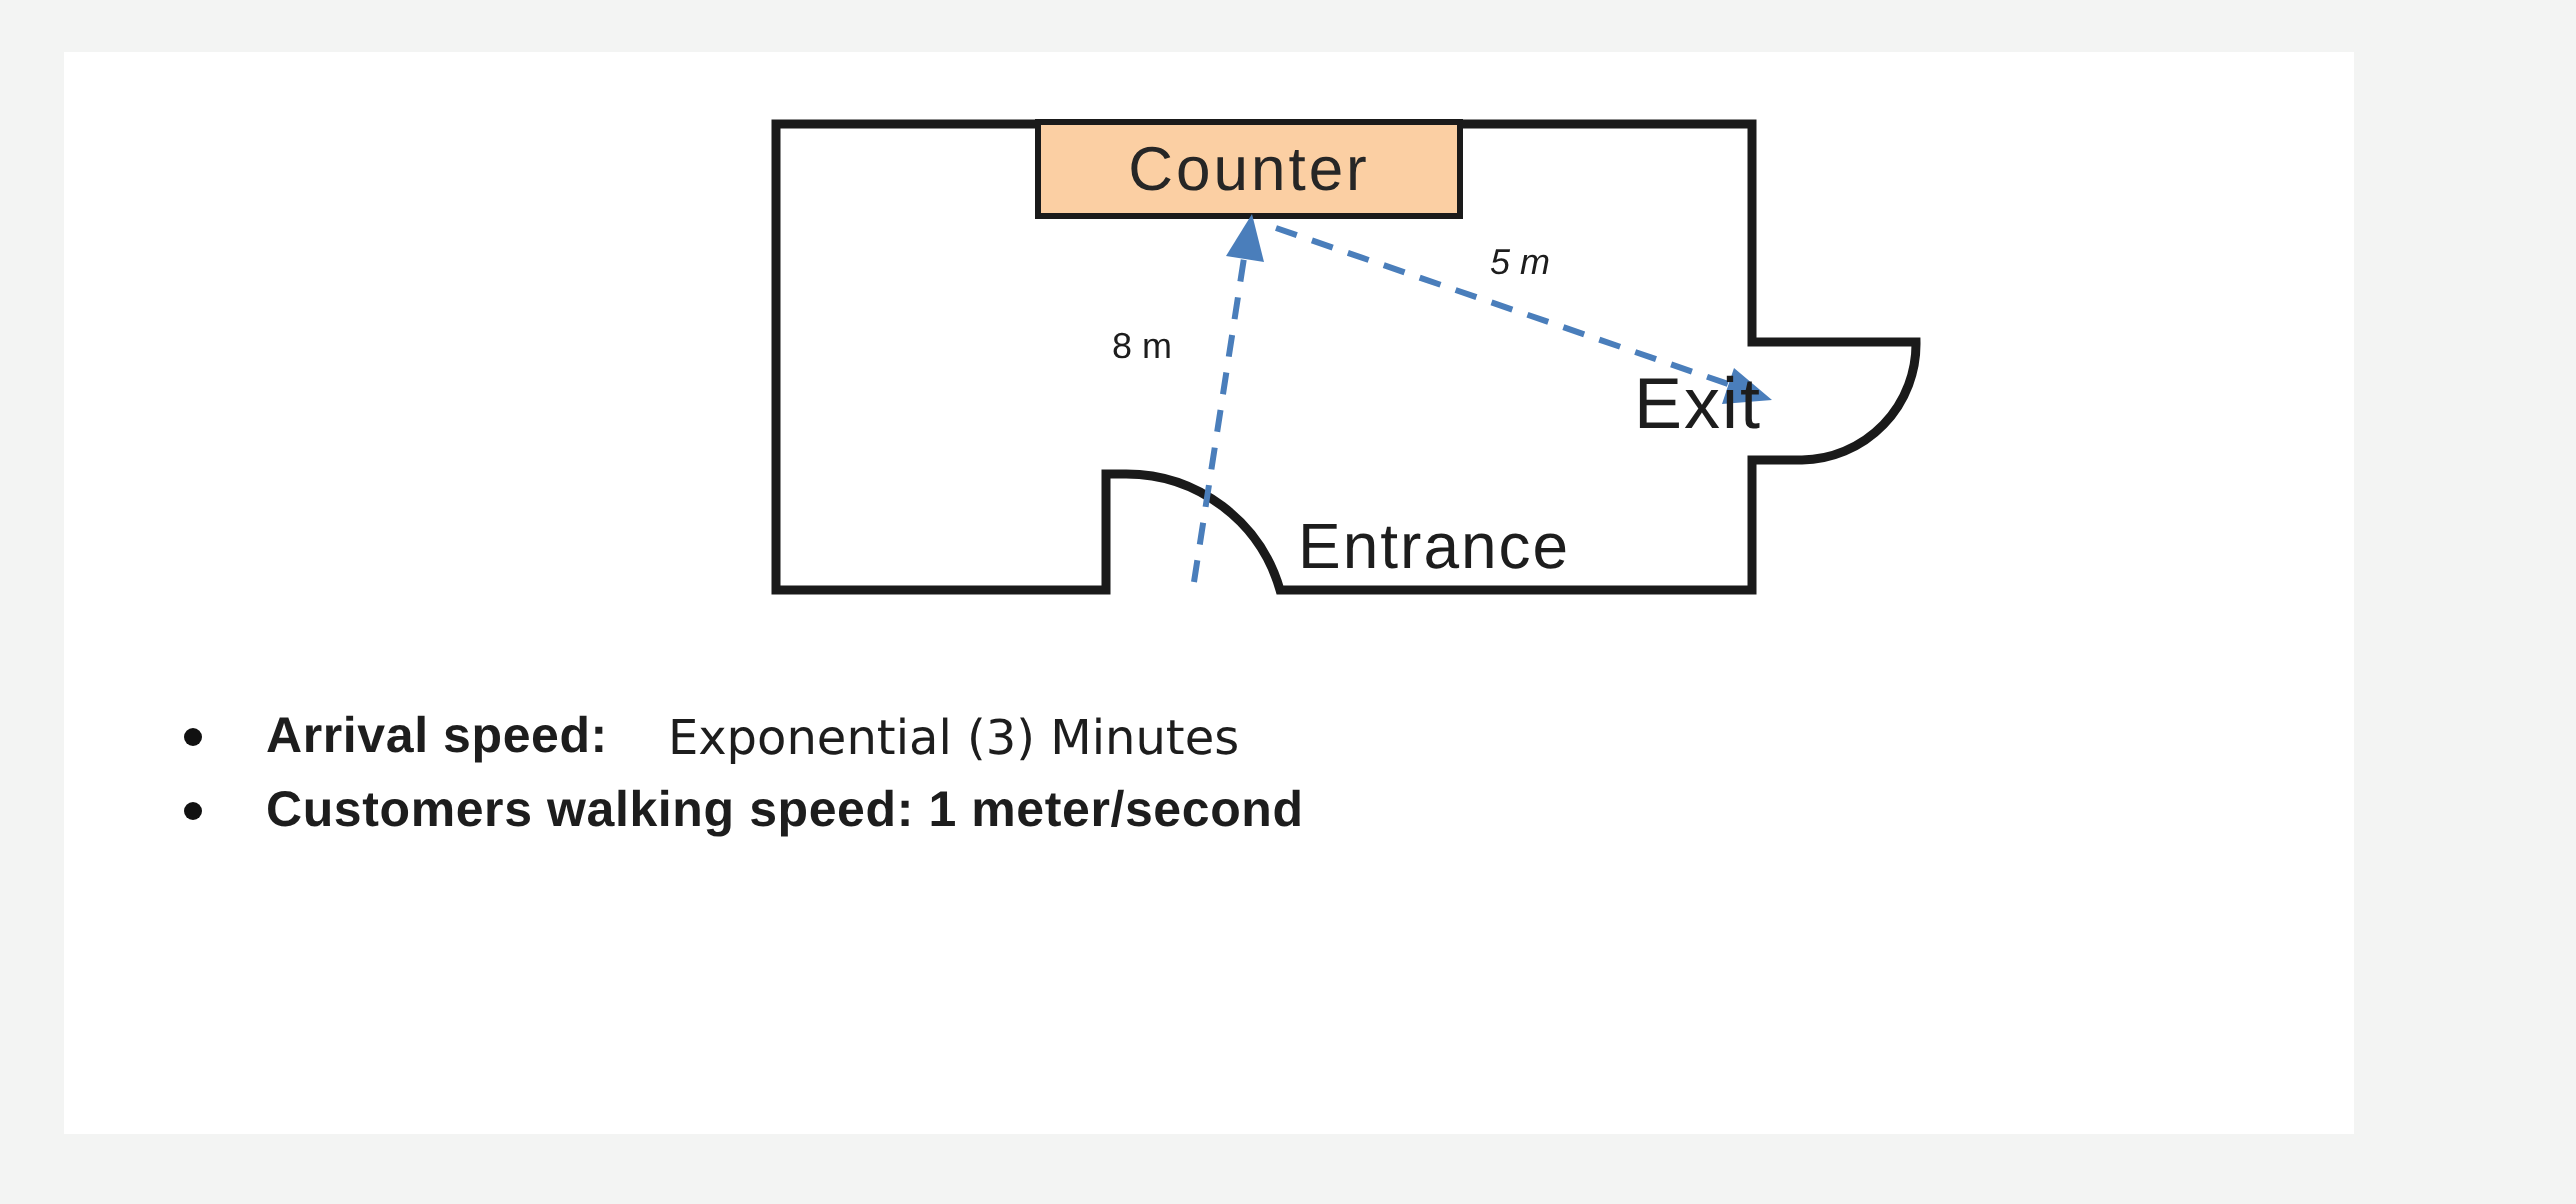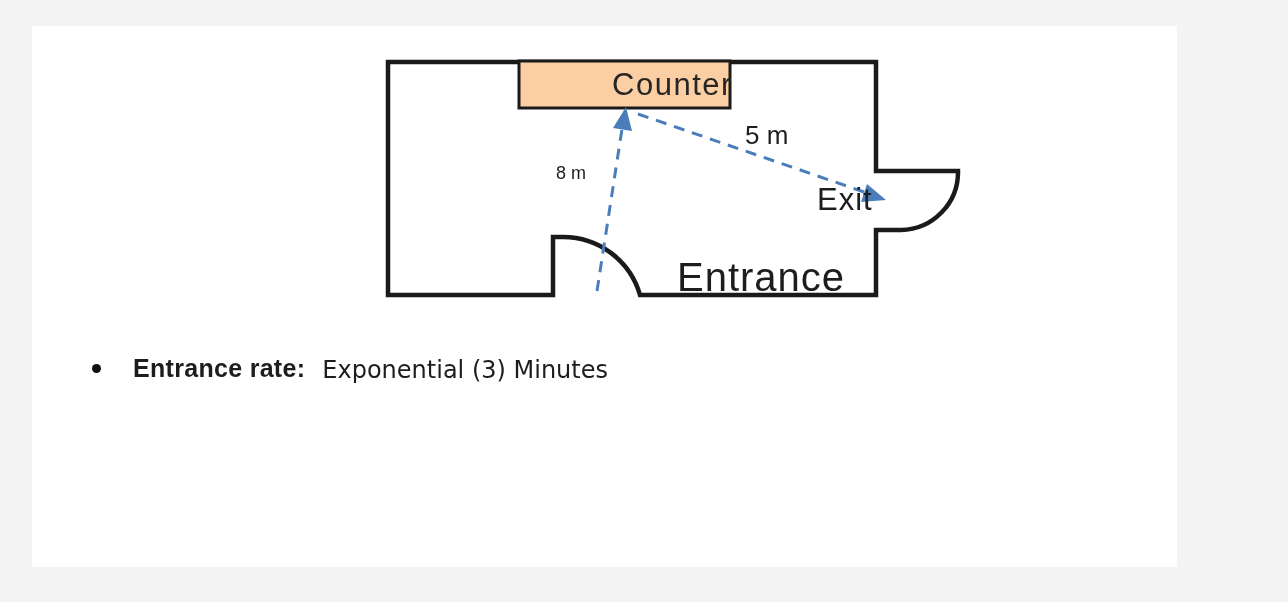--- a/index.html
+++ b/index.html
@@ -13,41 +13,41 @@
     background:#ffffff;
   }
   svg.plan{position:absolute;left:0;top:0;}
   .lbl{
     position:absolute;color:#1d1d1d;line-height:1;white-space:nowrap;
     font-family:"Liberation Sans", sans-serif;
   }
   .lbl-counter{
     left:519px;top:61px;width:211px;height:47px;
     display:flex;align-items:center;justify-content:center;
-    font-size:31px;letter-spacing:1.5px;color:#262626;padding-left:48px;
+    font-size:31px;letter-spacing:1.5px;color:#262626;
   }
-  .lbl-entrance{left:649px;top:257px;font-size:40px;letter-spacing:1px;margin-left:28px;}
-  .lbl-exit{left:817px;top:184px;font-size:31px;letter-spacing:1px;}
+  .lbl-entrance{left:649px;top:257px;font-size:32px;letter-spacing:1px;}
+  .lbl-exit{left:817px;top:184px;font-size:36px;letter-spacing:1px;}
   .lbl-8m{left:556px;top:164px;font-size:18px;}
-  .lbl-5m{left:745px;top:122px;font-size:26px;}
+  .lbl-5m{left:745px;top:122px;font-size:18px;font-style:italic;}
   .specs{
     position:absolute;left:88px;top:350px;margin:0;padding:0;list-style:none;
   }
   .specs li{
     position:relative;padding-left:45px;height:37px;line-height:37px;
     font-size:25px;font-weight:700;color:#1d1d1d;letter-spacing:0.3px;
     white-space:nowrap;
   }
   .dot{
     position:absolute;left:4px;top:14px;width:9px;height:9px;border-radius:50%;
     background:#111;
   }
   .alt-font{
     font-family:"DejaVu Sans", sans-serif;font-weight:400;font-size:24px;
-    letter-spacing:0;margin-left:17px;position:relative;top:1px;
+    letter-spacing:0;margin-left:30px;position:relative;top:1px;
   }
 </style>
 </head>
 <body>
 
 <div class="panel"></div>
 
 <svg class="plan" width="1288" height="602" viewBox="0 0 1288 602">
 
   <path d="M 388 62 H 876 V 171 H 958 A 58 58 0 0 1 901 230 H 876 V 295 H 640 A 80 80 0 0 0 563 237 H 553 V 295 H 388 Z" fill="none" stroke="#1a1a1a" stroke-width="4.5" stroke-linejoin="miter"></path>
@@ -63,15 +63,19 @@
 
 <div class="lbl lbl-counter">Counter</div>
 <div class="lbl lbl-entrance">Entrance</div>
 <div class="lbl lbl-exit">Exit</div>
 <div class="lbl lbl-8m">8 m</div>
 <div class="lbl lbl-5m">5 m</div>
 
 <ul class="specs">
   <li>
     <span class="dot"></span>
-    <span>Entrance rate:</span><span class="alt-font">Exponential (3) Minutes</span>
+    <span>Arrival speed:</span><span class="alt-font">Exponential (3) Minutes</span>
+  </li>
+  <li>
+    <span class="dot"></span>
+    <span>Customers walking speed: 1 meter/second</span>
   </li>
 </ul>
 
 </body></html>

